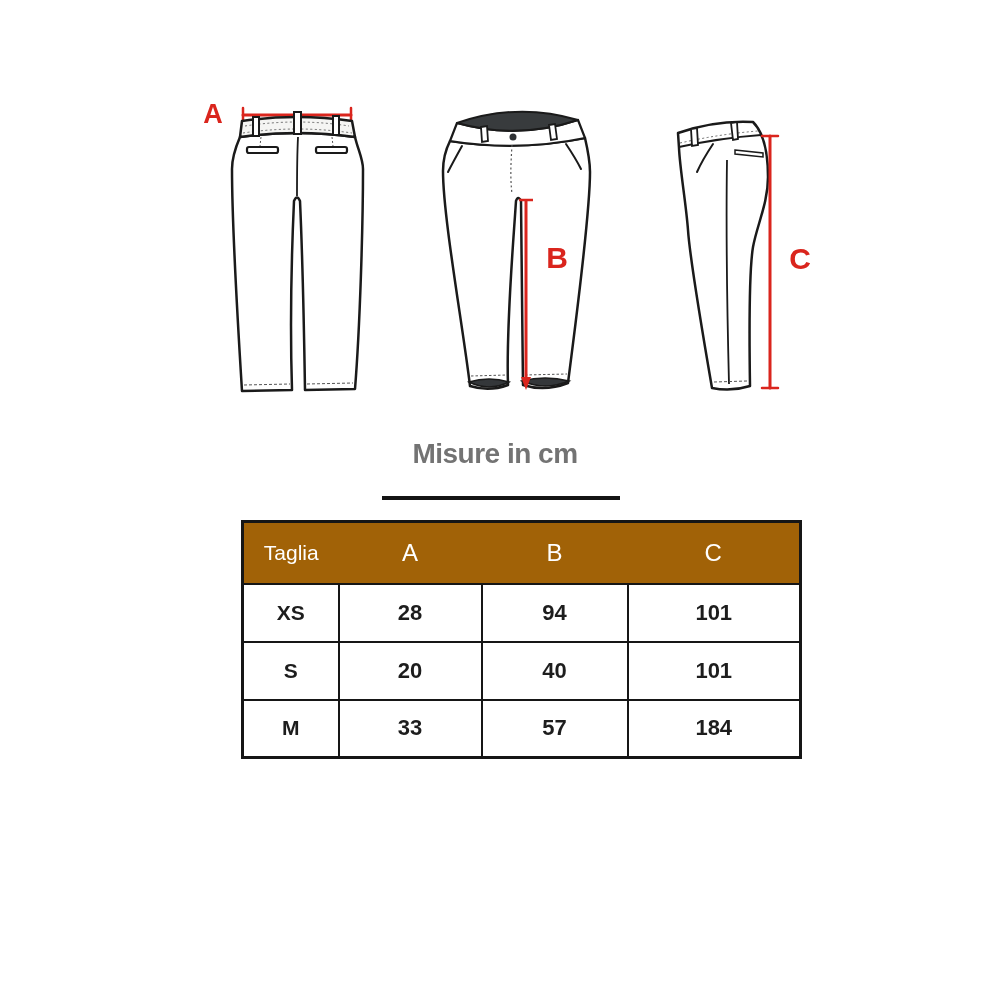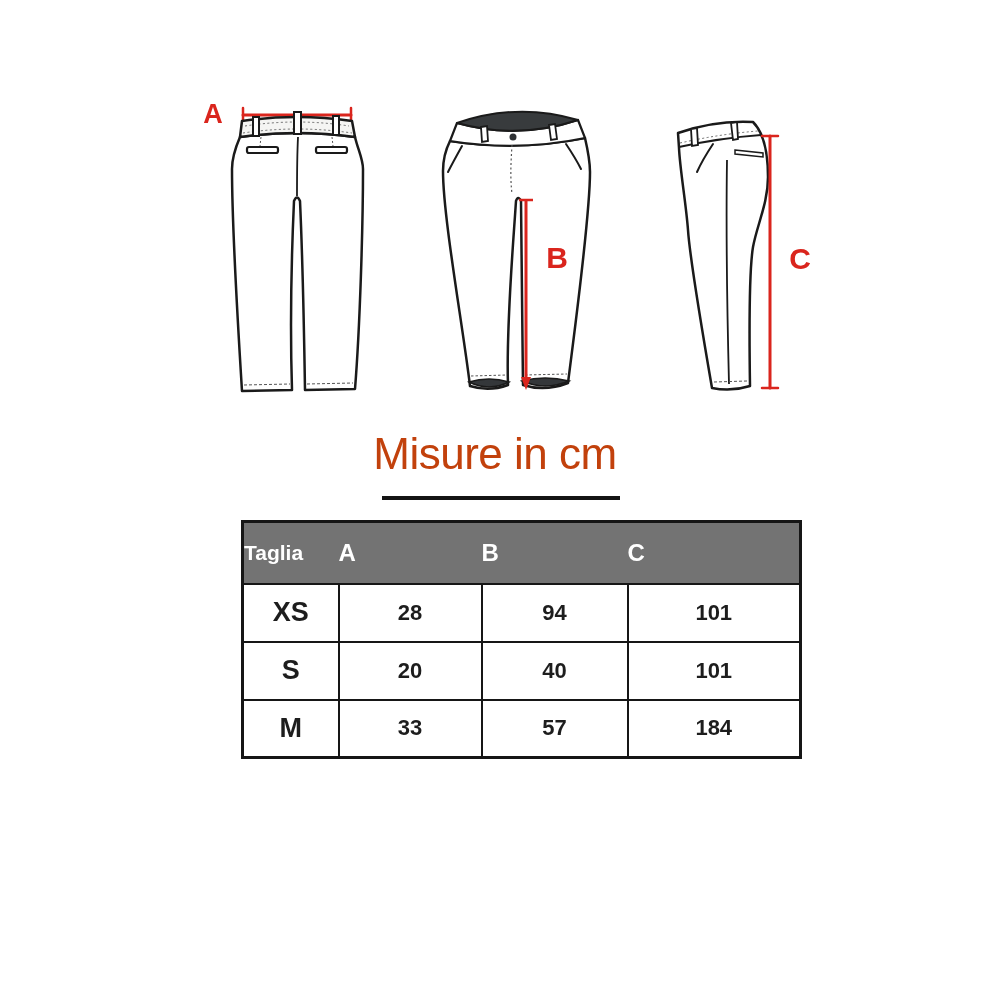--- a/index.html
+++ b/index.html
@@ -13,48 +13,48 @@
   #side-view{left:650px;top:95px;}
   .measure-label{
     position:absolute;color:#da251d;font-weight:800;text-align:center;
     line-height:1;user-select:none;
   }
   #label-a{left:196px;top:101px;width:34px;font-size:27px;}
   #label-b{left:539px;top:243px;width:36px;font-size:30px;}
   #label-c{left:782px;top:244px;width:36px;font-size:30px;}
   .title{
     position:absolute;left:345px;top:434px;width:300px;height:40px;
-    text-align:center;font-size:44px;font-weight:400;color:#c2410c;
+    text-align:center;font-size:28px;font-weight:700;color:#737373;
     letter-spacing:-0.5px;line-height:40px;
   }
   .title-underline{
     position:absolute;left:382px;top:496px;width:238px;height:4px;background:#141414;
   }
   .size-table{
     position:absolute;left:241px;top:520px;width:558px;
     border-collapse:collapse;table-layout:fixed;
     border:3px solid #161616;
   }
   .size-table col.c-size{width:96px;}
   .size-table col.c-a{width:143px;}
   .size-table col.c-b{width:146px;}
   .size-table col.c-c{width:173px;}
   .size-table thead tr{height:62px;}
   .size-table thead th{
-    background:#737373;color:#ffffff;font-weight:700;text-align:left;
+    background:#a16207;color:#ffffff;font-weight:400;text-align:center;
     vertical-align:middle;border:none;padding:0;
   }
   .size-table thead th.taglia{font-size:21px;}
   .size-table thead th.letter{font-size:24px;}
   .size-table tbody tr{height:58px;}
   .size-table tbody td{
     border:2px solid #161616;background:#ffffff;text-align:center;
     vertical-align:middle;font-weight:800;color:#1d1d1d;padding:0;
   }
-  .size-table tbody td.size{font-size:27px;}
+  .size-table tbody td.size{font-size:21px;}
   .size-table tbody td.num{font-size:22px;}
 </style>
 </head>
 <body>
 
 <div class="page">
 
   <svg id="back-view" class="drawing" viewBox="0 0 200 320">
 
     <g stroke="#da251d" fill="none" stroke-linecap="round">

